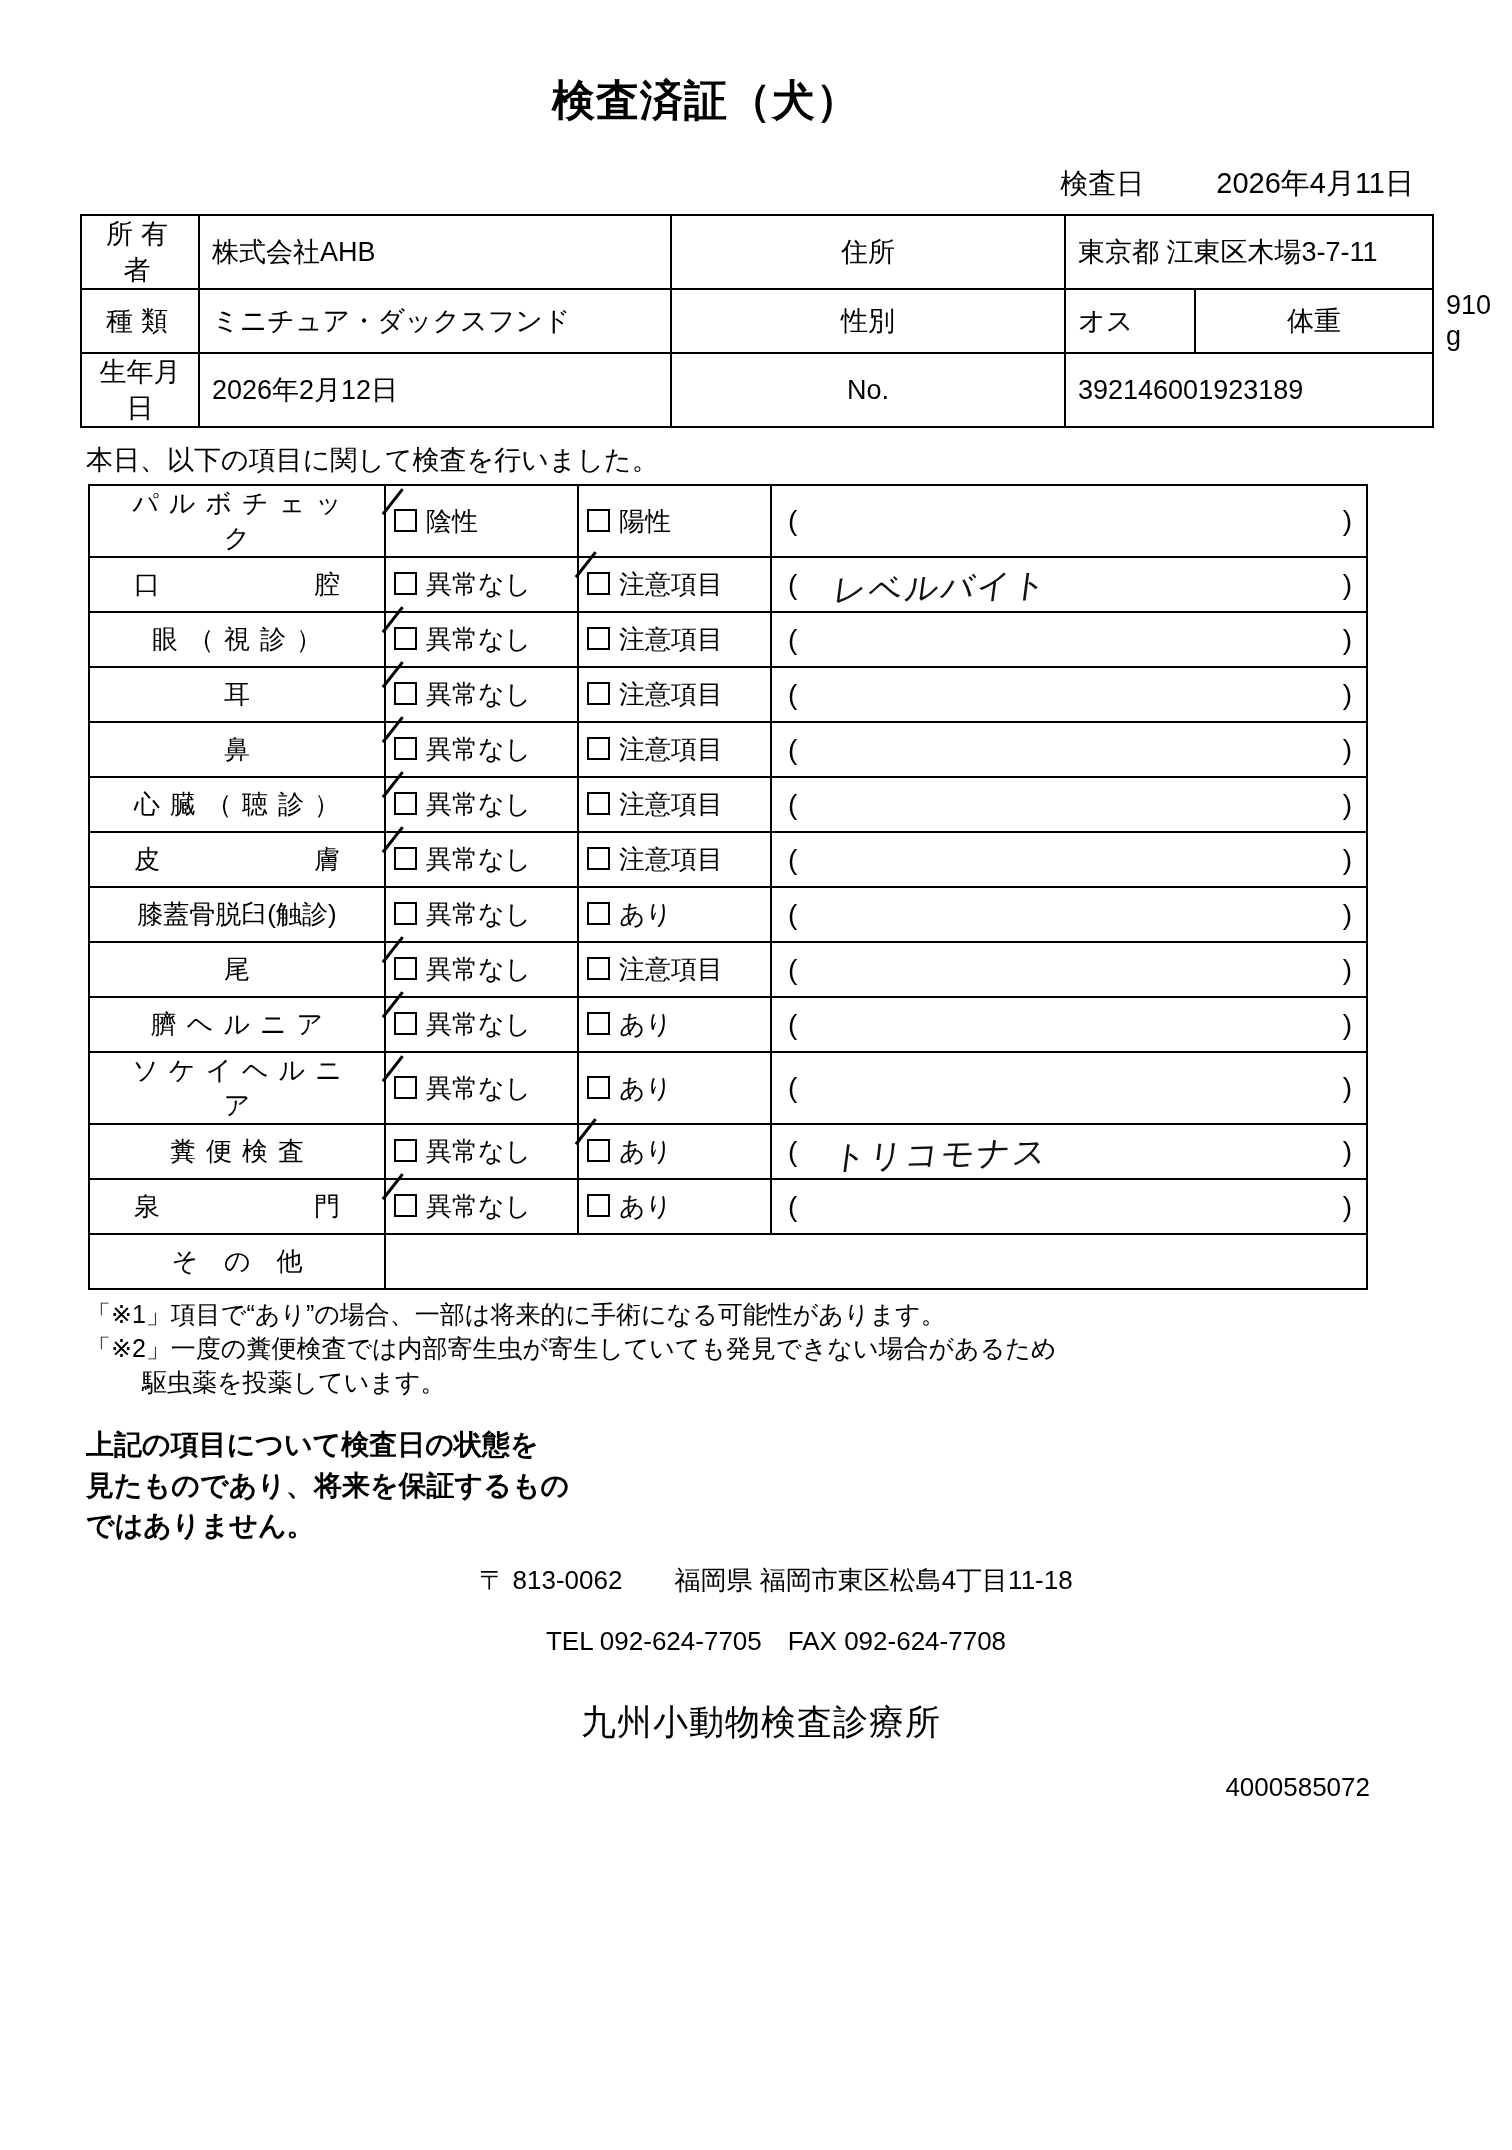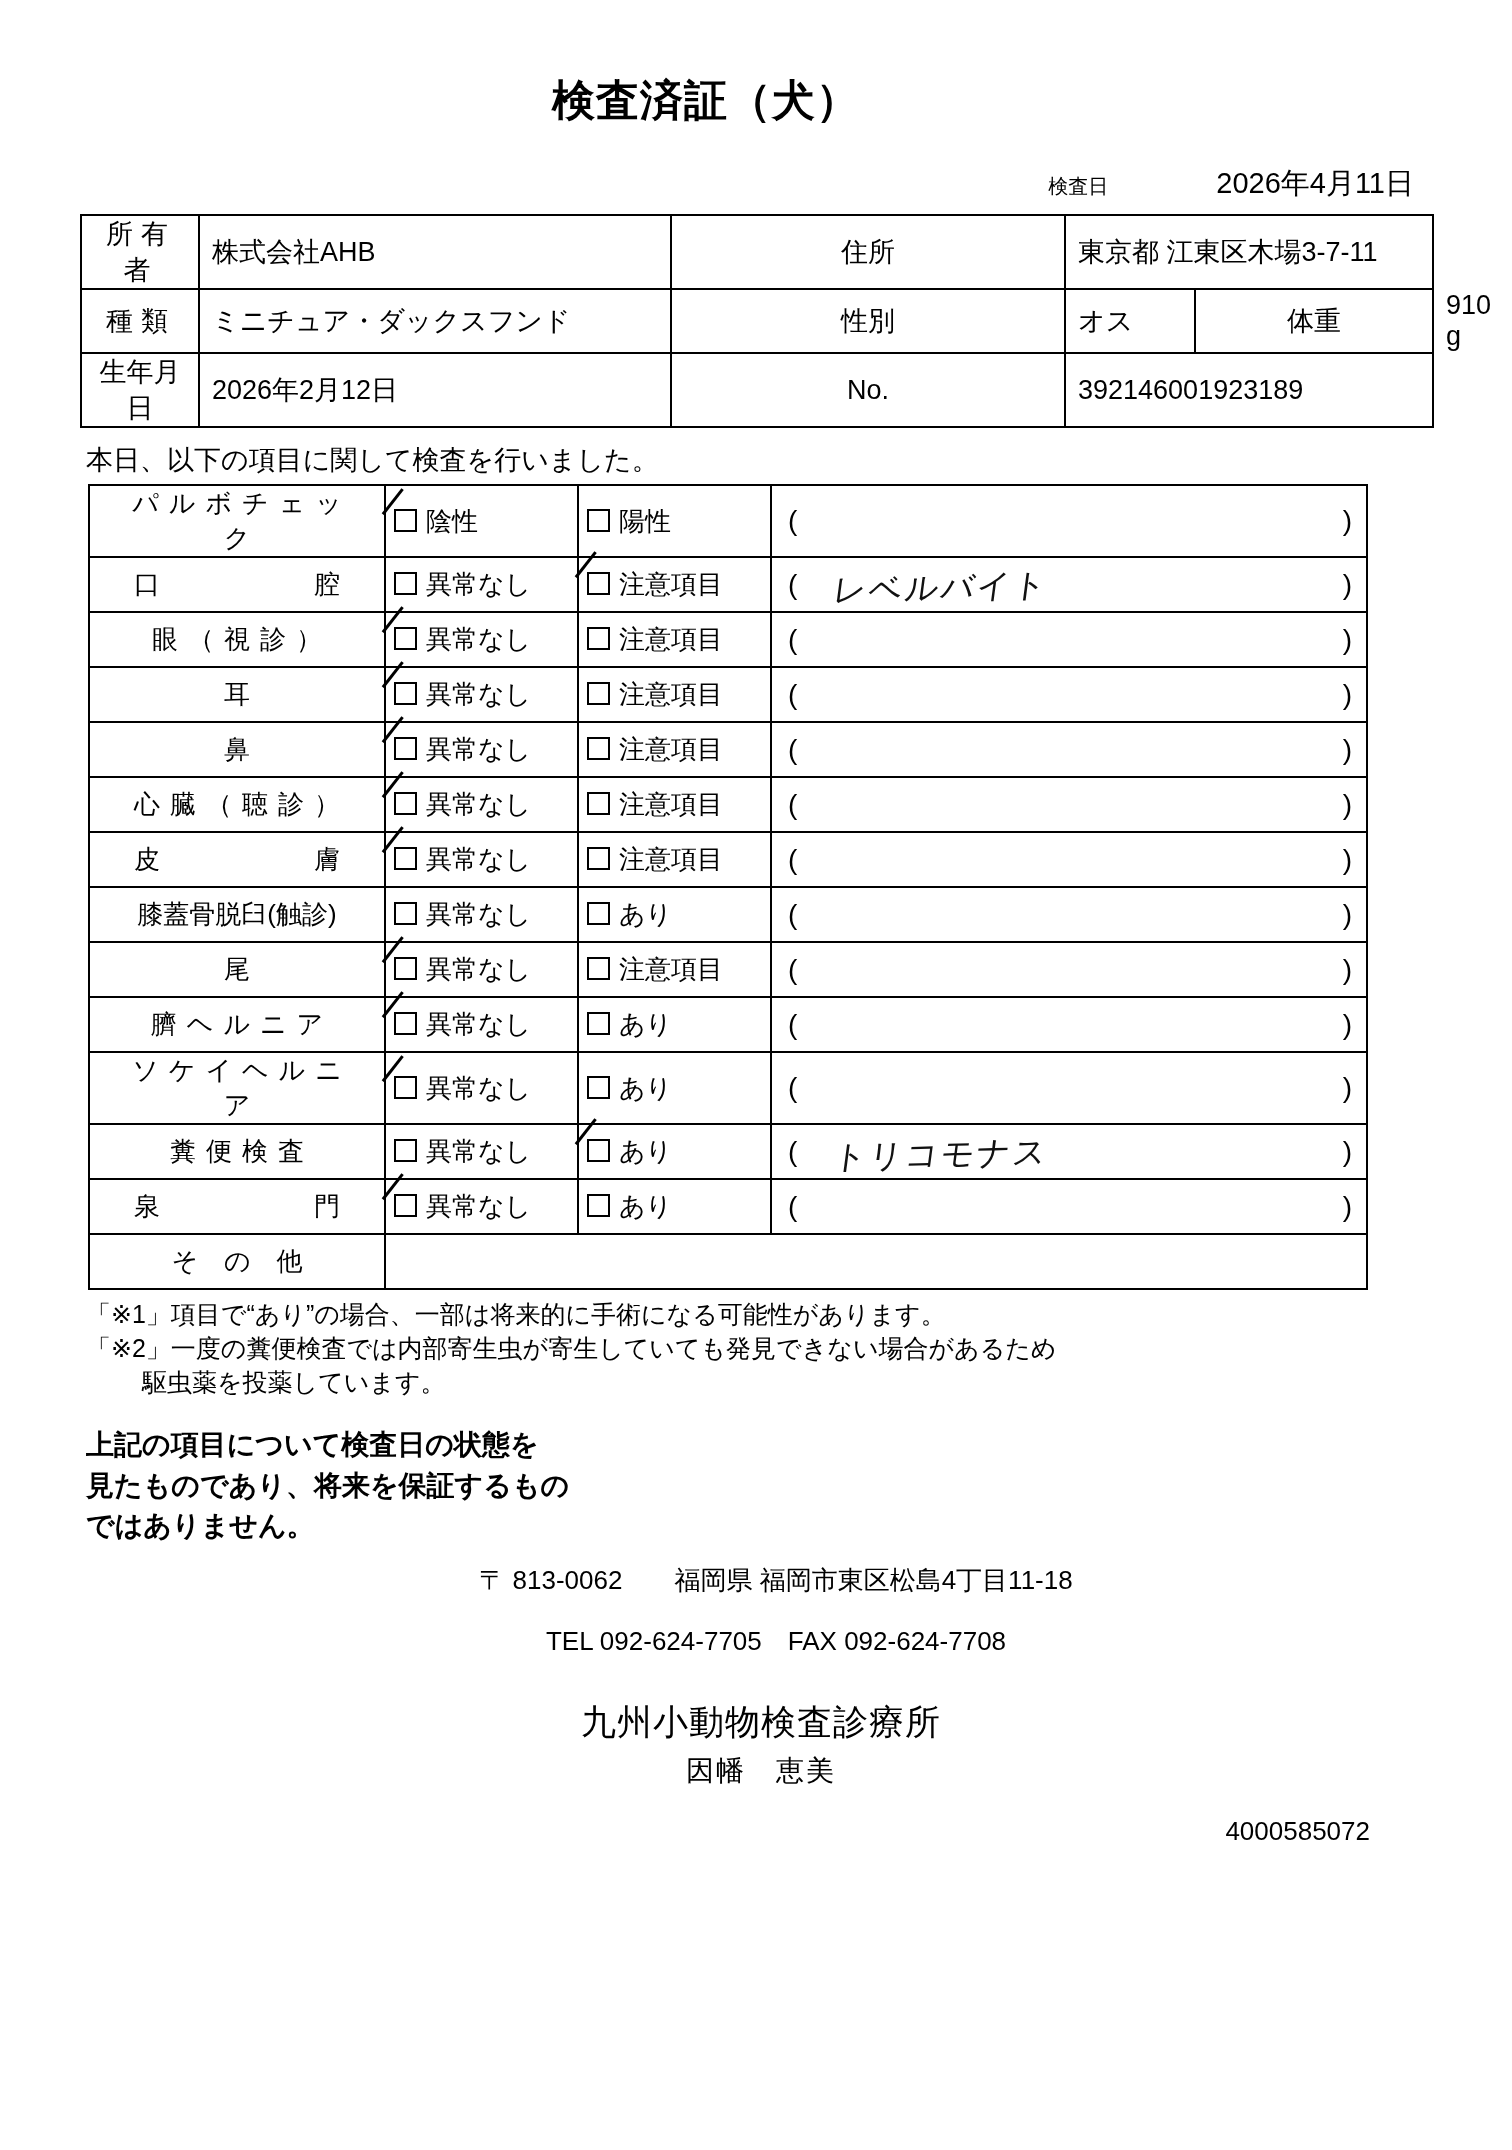--- a/index.html
+++ b/index.html
@@ -35,22 +35,22 @@
 
   
   .exam-date-row {
     display: flex;
     justify-content: flex-end;
     align-items: baseline;
     margin-top: 34px;
     padding-right: 18px;
   }
   .exam-date-label {
-    font-size: 20px;
-    margin-right: 108px;
+    font-size: 28px;
+    margin-right: 72px;
   }
   .exam-date-value {
     font-size: 29px;
   }
 
   
   table.hdr {
     border-collapse: collapse;
     width: 1352px;
     margin-top: 10px;
@@ -401,15 +401,14 @@
   <div class="disclaimer">
     <div>上記の項目について検査日の状態を</div>
     <div>見たものであり、将来を保証するもの</div>
     <div>ではありません。</div>
 
   </div>
 
   <div class="addr">〒 813-0062　　福岡県 福岡市東区松島4丁目11-18</div>
   <div class="tel">TEL 092-624-7705　FAX 092-624-7708</div>
   <div class="clinic">九州小動物検査診療所</div>
-  <div class="person">因幡　恵美</div>
   <div class="serial">4000585072</div>
 </div>
 
 </body></html>

